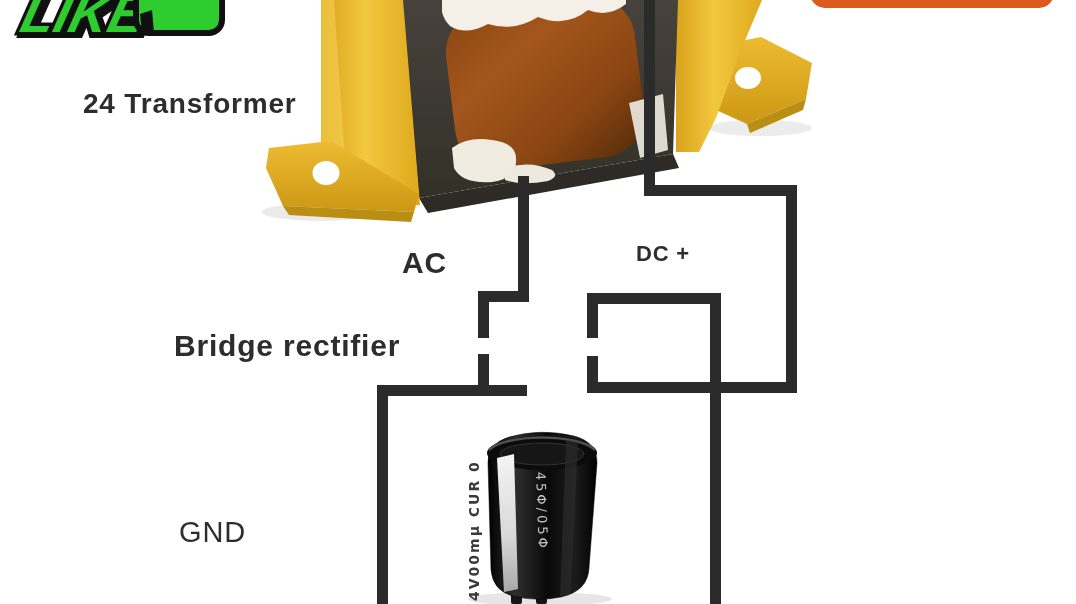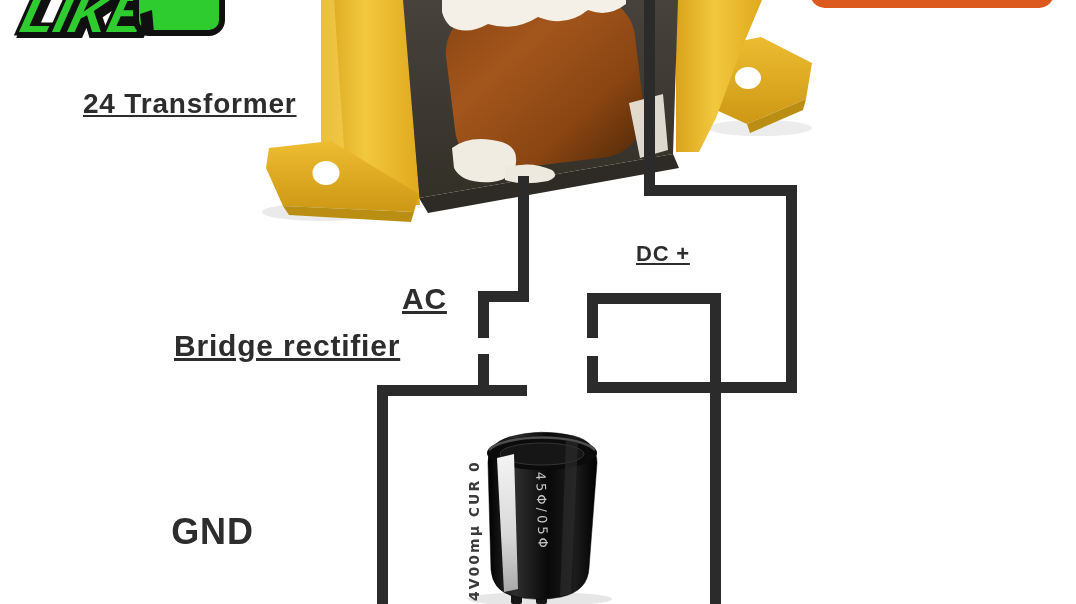--- a/index.html
+++ b/index.html
@@ -3,28 +3,28 @@
 <meta charset="utf-8">
 <style>
   html,body { margin:0; padding:0; background:#ffffff; }
   .canvas {
     position:relative; width:1076px; height:604px;
     background:#ffffff; overflow:hidden;
     font-family:"Liberation Sans", sans-serif;
   }
   .label {
     position:absolute; color:#2d2d2d; font-weight:bold;
-    letter-spacing:0.8px; white-space:nowrap;text-decoration:underline;
+    letter-spacing:0.8px; white-space:nowrap;
   }
   .lbl-transformer { left:83px;  top:88px;  font-size:28px; }
-  .lbl-ac          { left:402px; top:246px; font-size:30px;margin-top:36px; }
+  .lbl-ac          { left:402px; top:246px; font-size:30px; }
   .lbl-dc          { left:636px; top:241px; font-size:22px; }
   .lbl-bridge      { left:161px; top:329px; font-size:30px;margin-left:13px; }
   .gnd-block { position:absolute; left:130px; top:510px; width:165px; text-align:center; }
-  .gnd-block div { color:#2d2d2d; font-weight:bold; font-size:36px; line-height:44px; letter-spacing:0.8px; }
+  .gnd-block div { color:#2d2d2d; font-weight:normal; font-size:29px; line-height:44px; letter-spacing:0.8px; }
   .like-svg { position:absolute; left:4px; top:-26px; }
   .red-btn {
     position:absolute; left:810px; top:-28px; width:244px; height:36px;
     background:#DC5A1E; border-radius:15px;
   }
   .diagram-svg { position:absolute; left:0; top:0; }
 </style>
 </head>
 <body>
 

